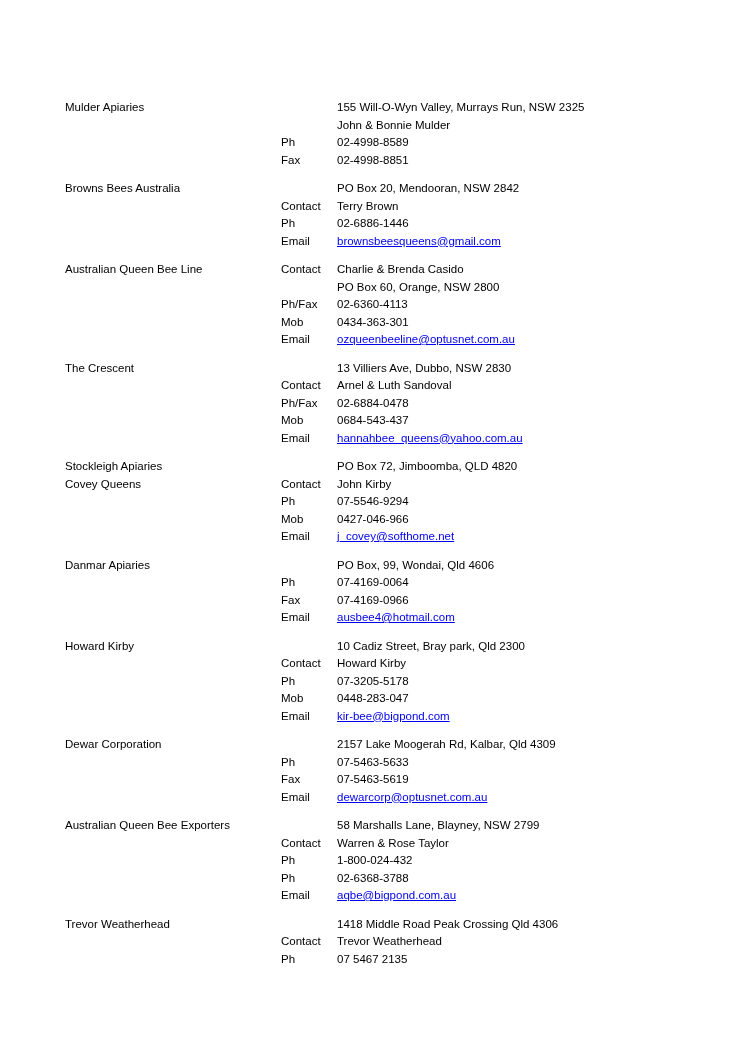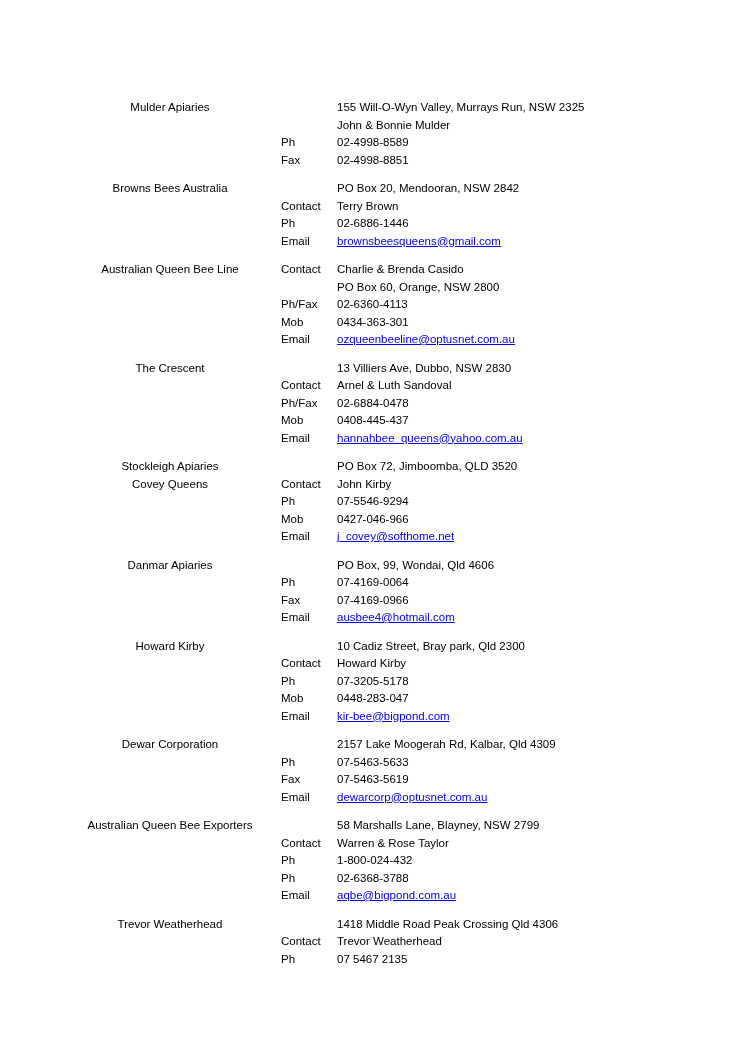--- a/index.html
+++ b/index.html
@@ -28,21 +28,20 @@
   }
   .names {
     position: absolute;
     left: 0;
     top: 0;
     width: 210px;
   }
   .company-name {
     line-height: 17.5px;
     white-space: nowrap;
-    text-align: center;
   }
   .rows {
     margin-left: 216px;
   }
   .row {
     display: flex;
     line-height: 17.5px;
   }
   .label {
     flex: 0 0 56px;
@@ -166,39 +165,39 @@
     <span class="value">Arnel &amp; Luth Sandoval</span>
   </div>
 
   <div class="row">
     <span class="label">Ph/Fax</span>
     <span class="value">02-6884-0478</span>
   </div>
 
   <div class="row">
     <span class="label">Mob</span>
-    <span class="value">0408-445-437</span>
+    <span class="value">0684-543-437</span>
   </div>
 
   <div class="row">
     <span class="label">Email</span>
     <a class="value email-link" href="#">hannahbee_queens@yahoo.com.au</a>
   </div>
 </div>
   </div>
 
   <div class="entry">
     <div class="names">
           <div class="company-name">Stockleigh Apiaries</div>
           <div class="company-name">Covey Queens</div>
         </div>
     <div class="rows">
   <div class="row">
     <span class="label"></span>
-    <span class="value">PO Box 72, Jimboomba, QLD 3520</span>
+    <span class="value">PO Box 72, Jimboomba, QLD 4820</span>
   </div>
 
   <div class="row">
     <span class="label">Contact</span>
     <span class="value">John Kirby</span>
   </div>
 
   <div class="row">
     <span class="label">Ph</span>
     <span class="value">07-5546-9294</span>

